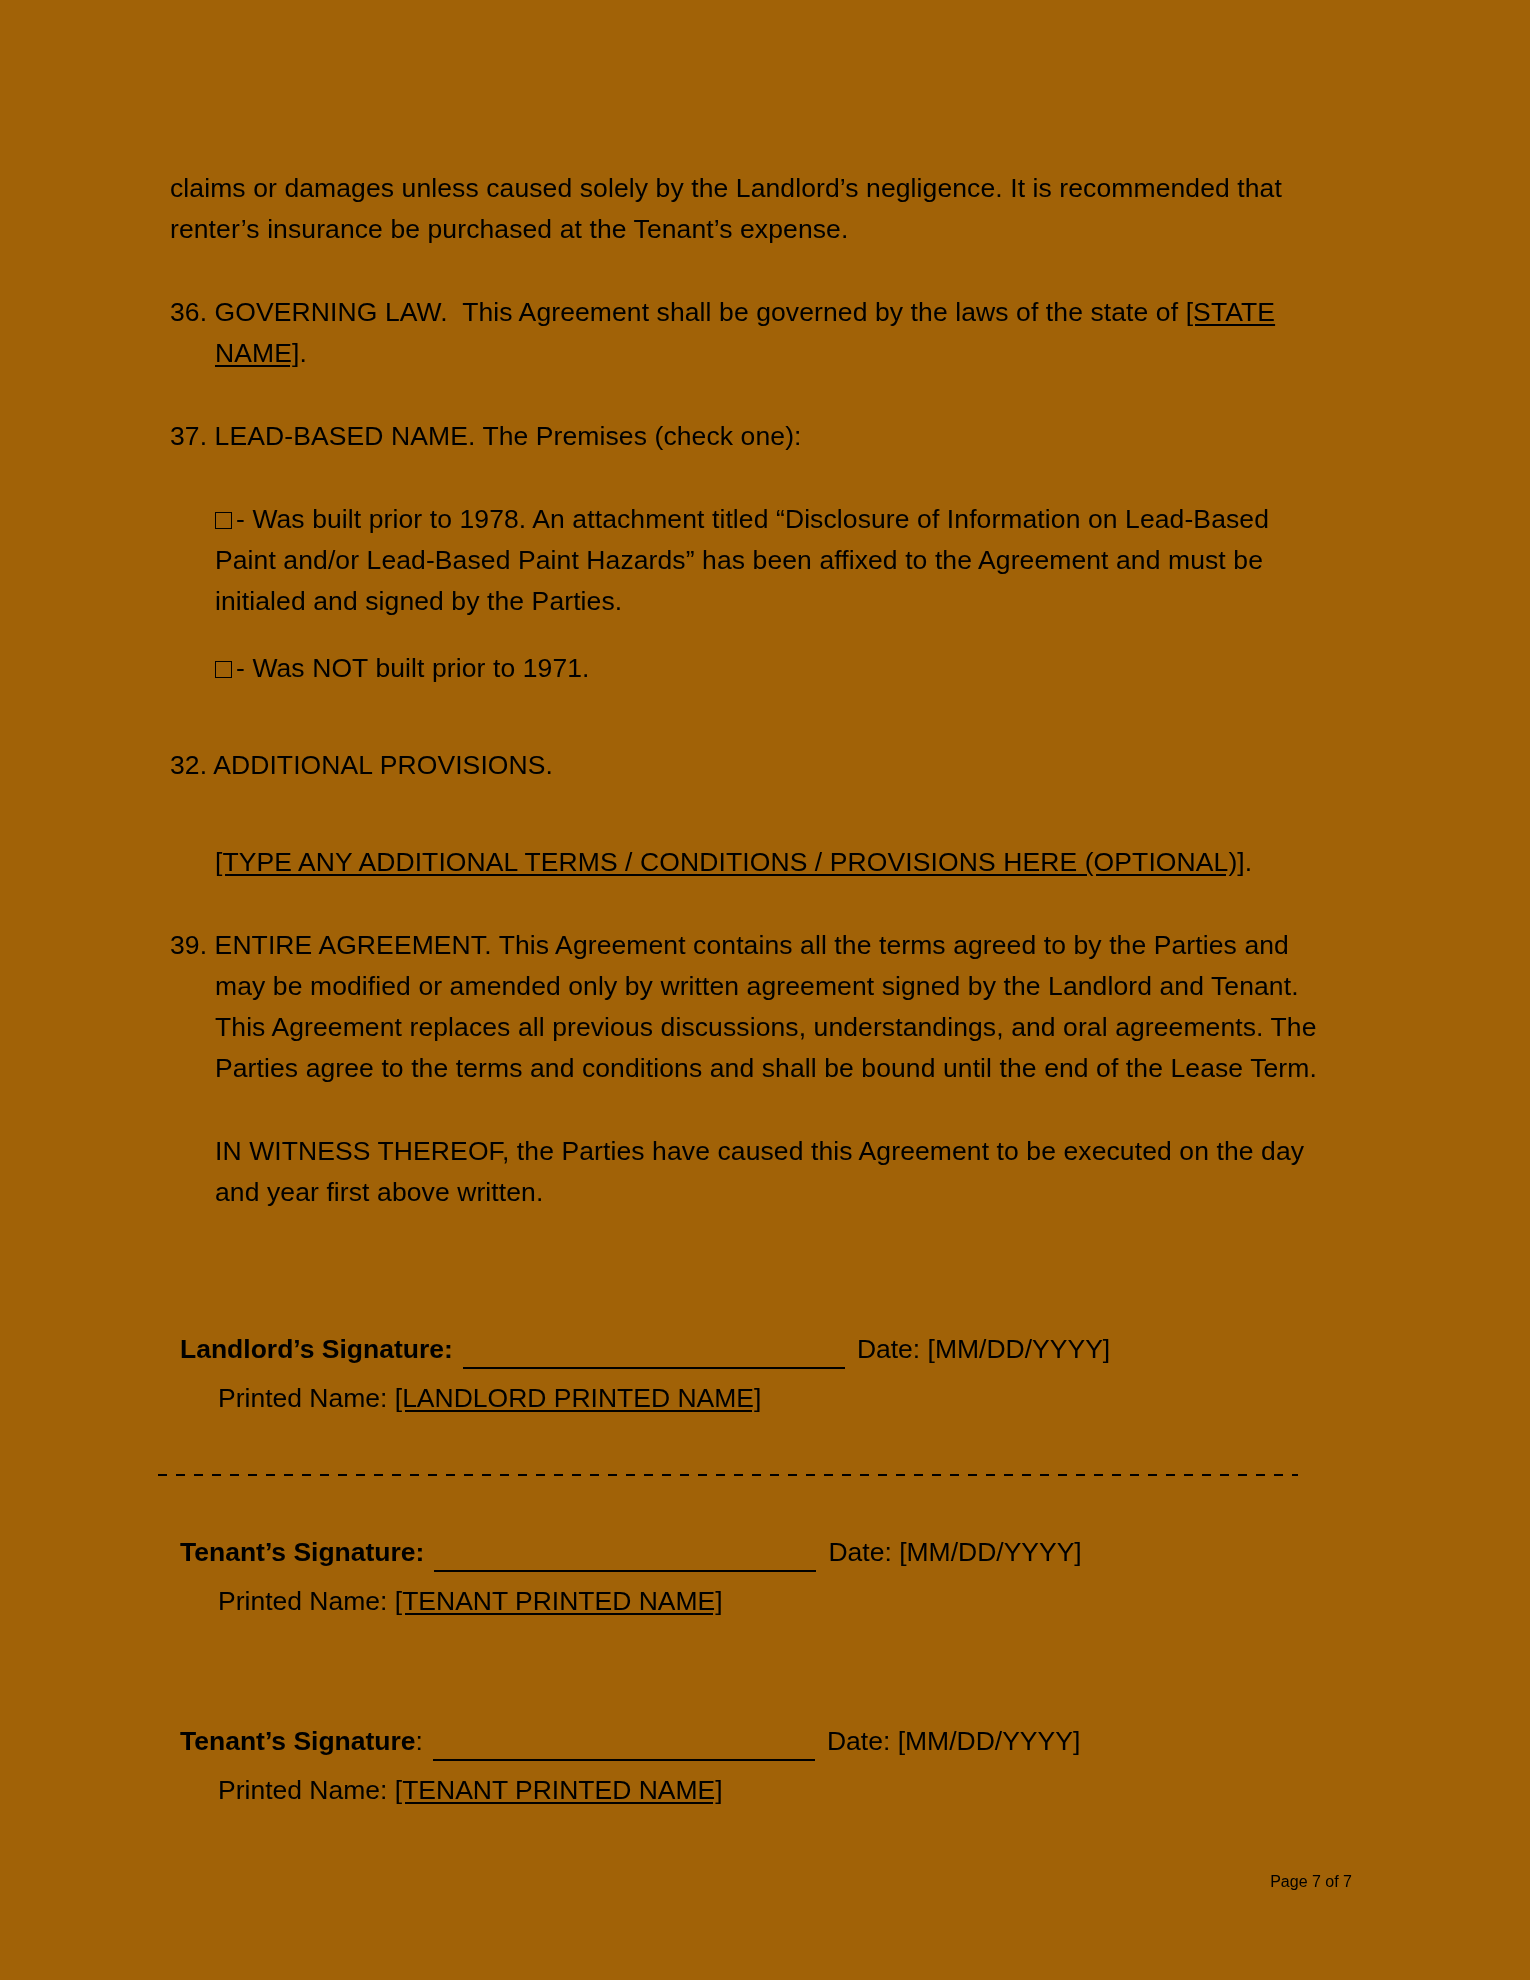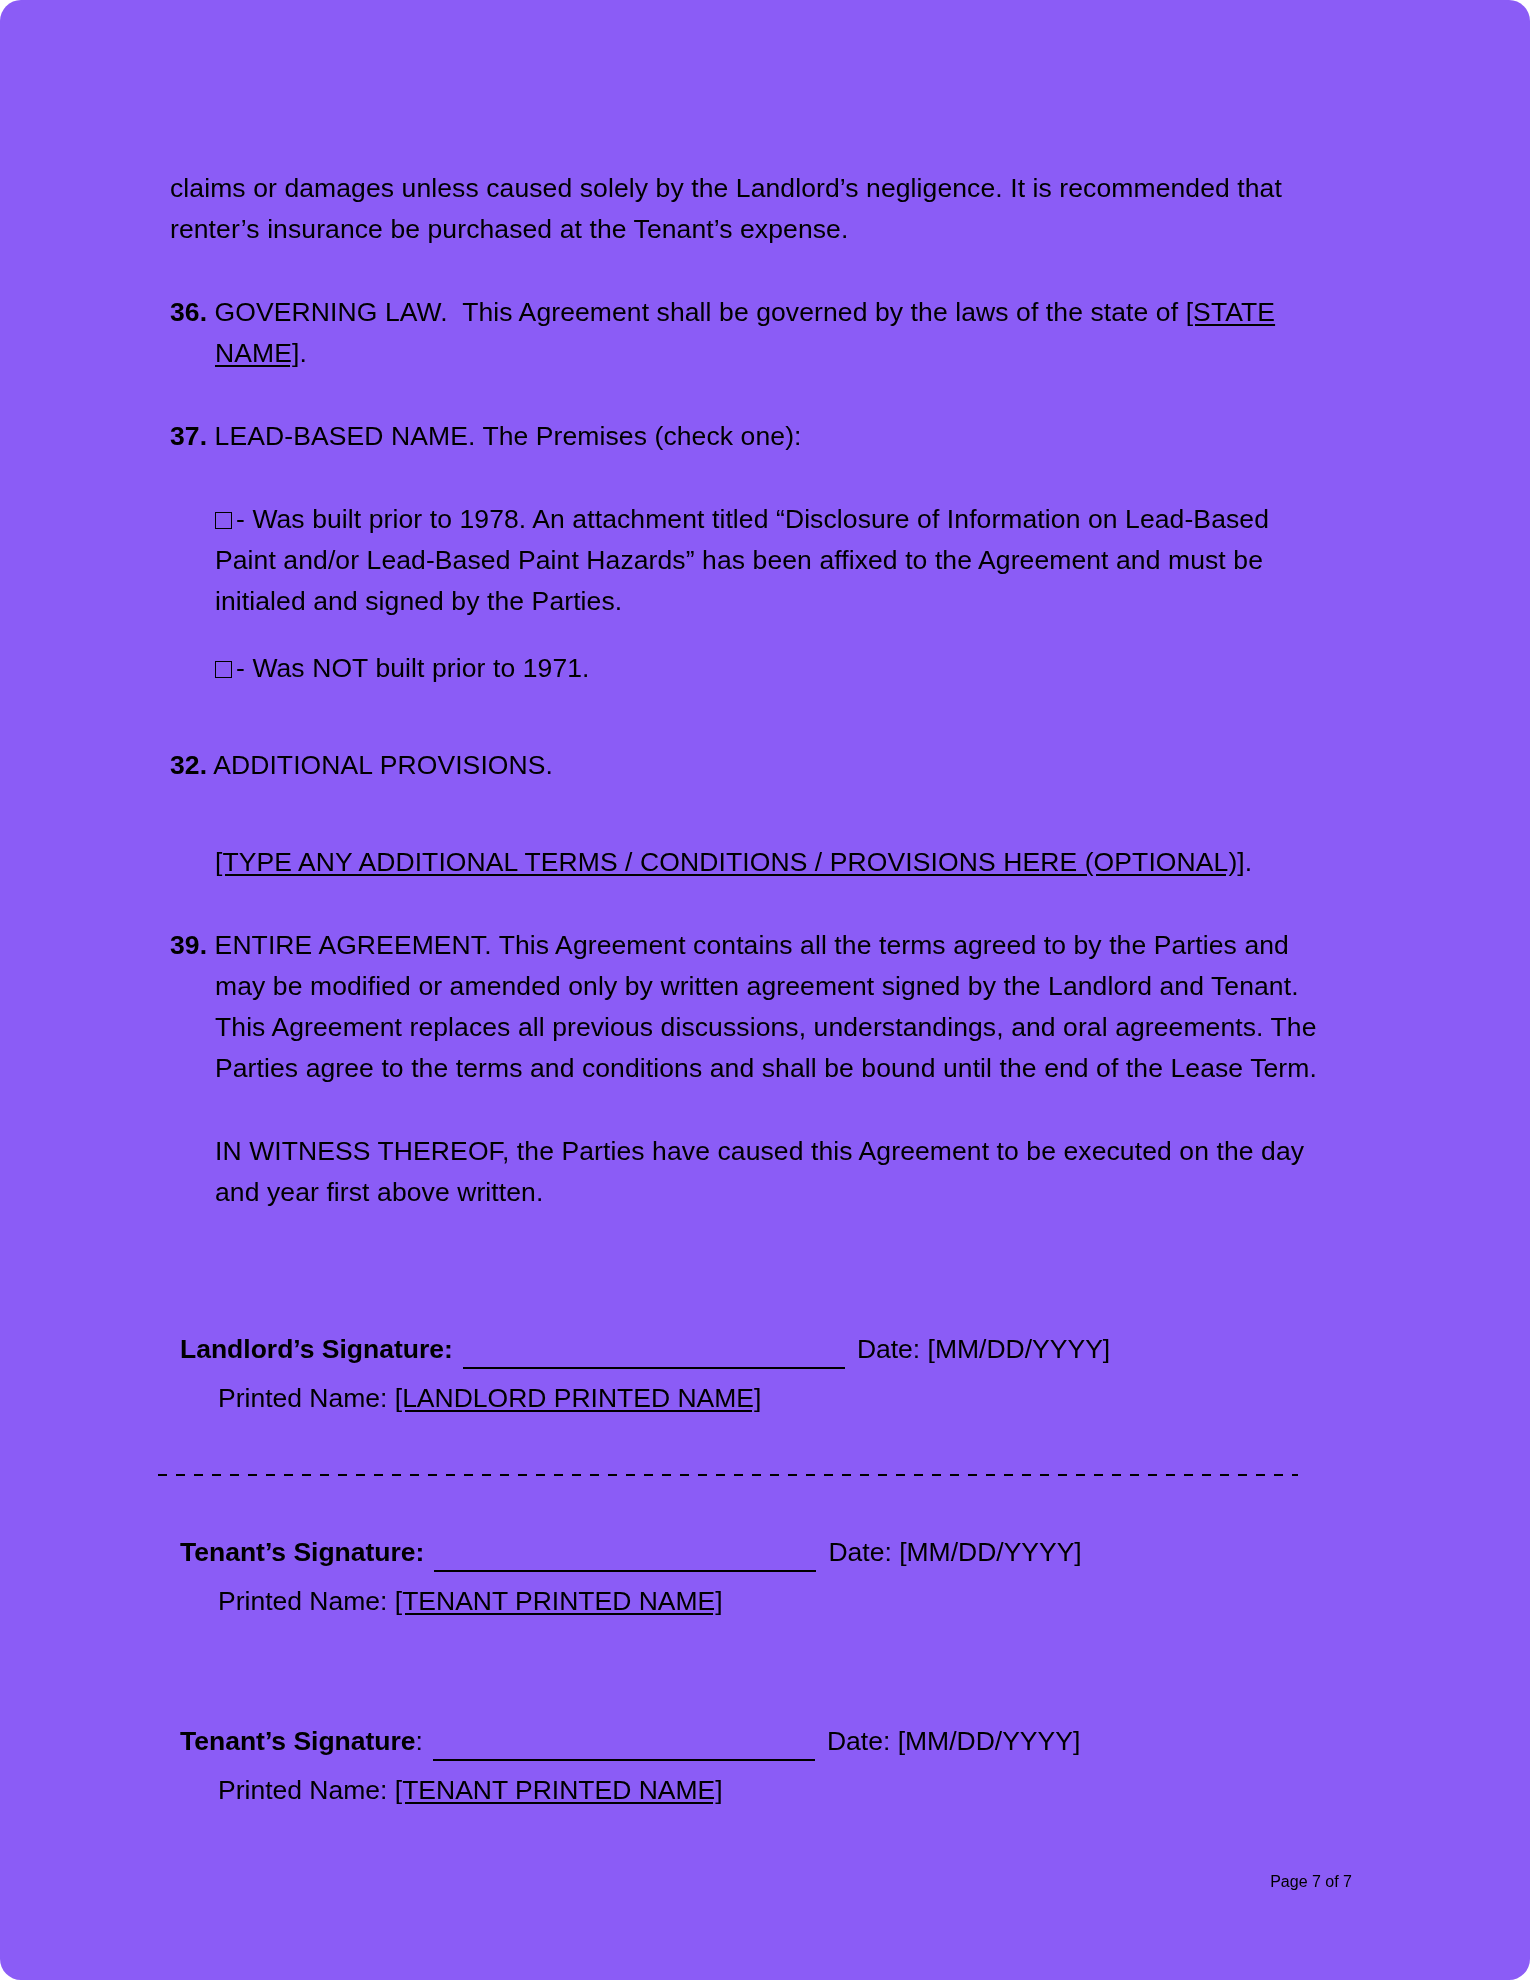--- a/index.html
+++ b/index.html
@@ -9,24 +9,23 @@
     background: #ffffff;
   }
   body {
     font-family: "Liberation Sans", sans-serif;
     color: #000000;
   }
   .page {
     position: relative;
     width: 1530px;
     height: 1980px;
-    background: #8b5cf6;
+    background: #a16207;
     box-sizing: border-box;
     overflow: hidden;
-    border-radius: 21px;
   }
   .content {
     position: absolute;
     left: 170px;
     top: 168px;
     width: 1150px;
   }
   
   .para {
     font-size: 26.5px;
@@ -43,21 +42,21 @@
     padding-left: 45px;
   }
   .bold { font-weight: normal; }
   .u { text-decoration: underline; text-underline-offset: 3px; }
   .spacer-sm { height: 26px; }
   .spacer-md { height: 42px; }
   .spacer-lg { height: 56px; }
   .spacer-xl { height: 74px; }
 
   .num {
-    font-weight: bold;
+    font-weight: normal;
   }
 
   
   .cbox {
     display: inline-block;
     width: 17px;
     height: 17px;
     border: 1.6px solid #000;
     vertical-align: -1px;
     margin-right: 4px;

